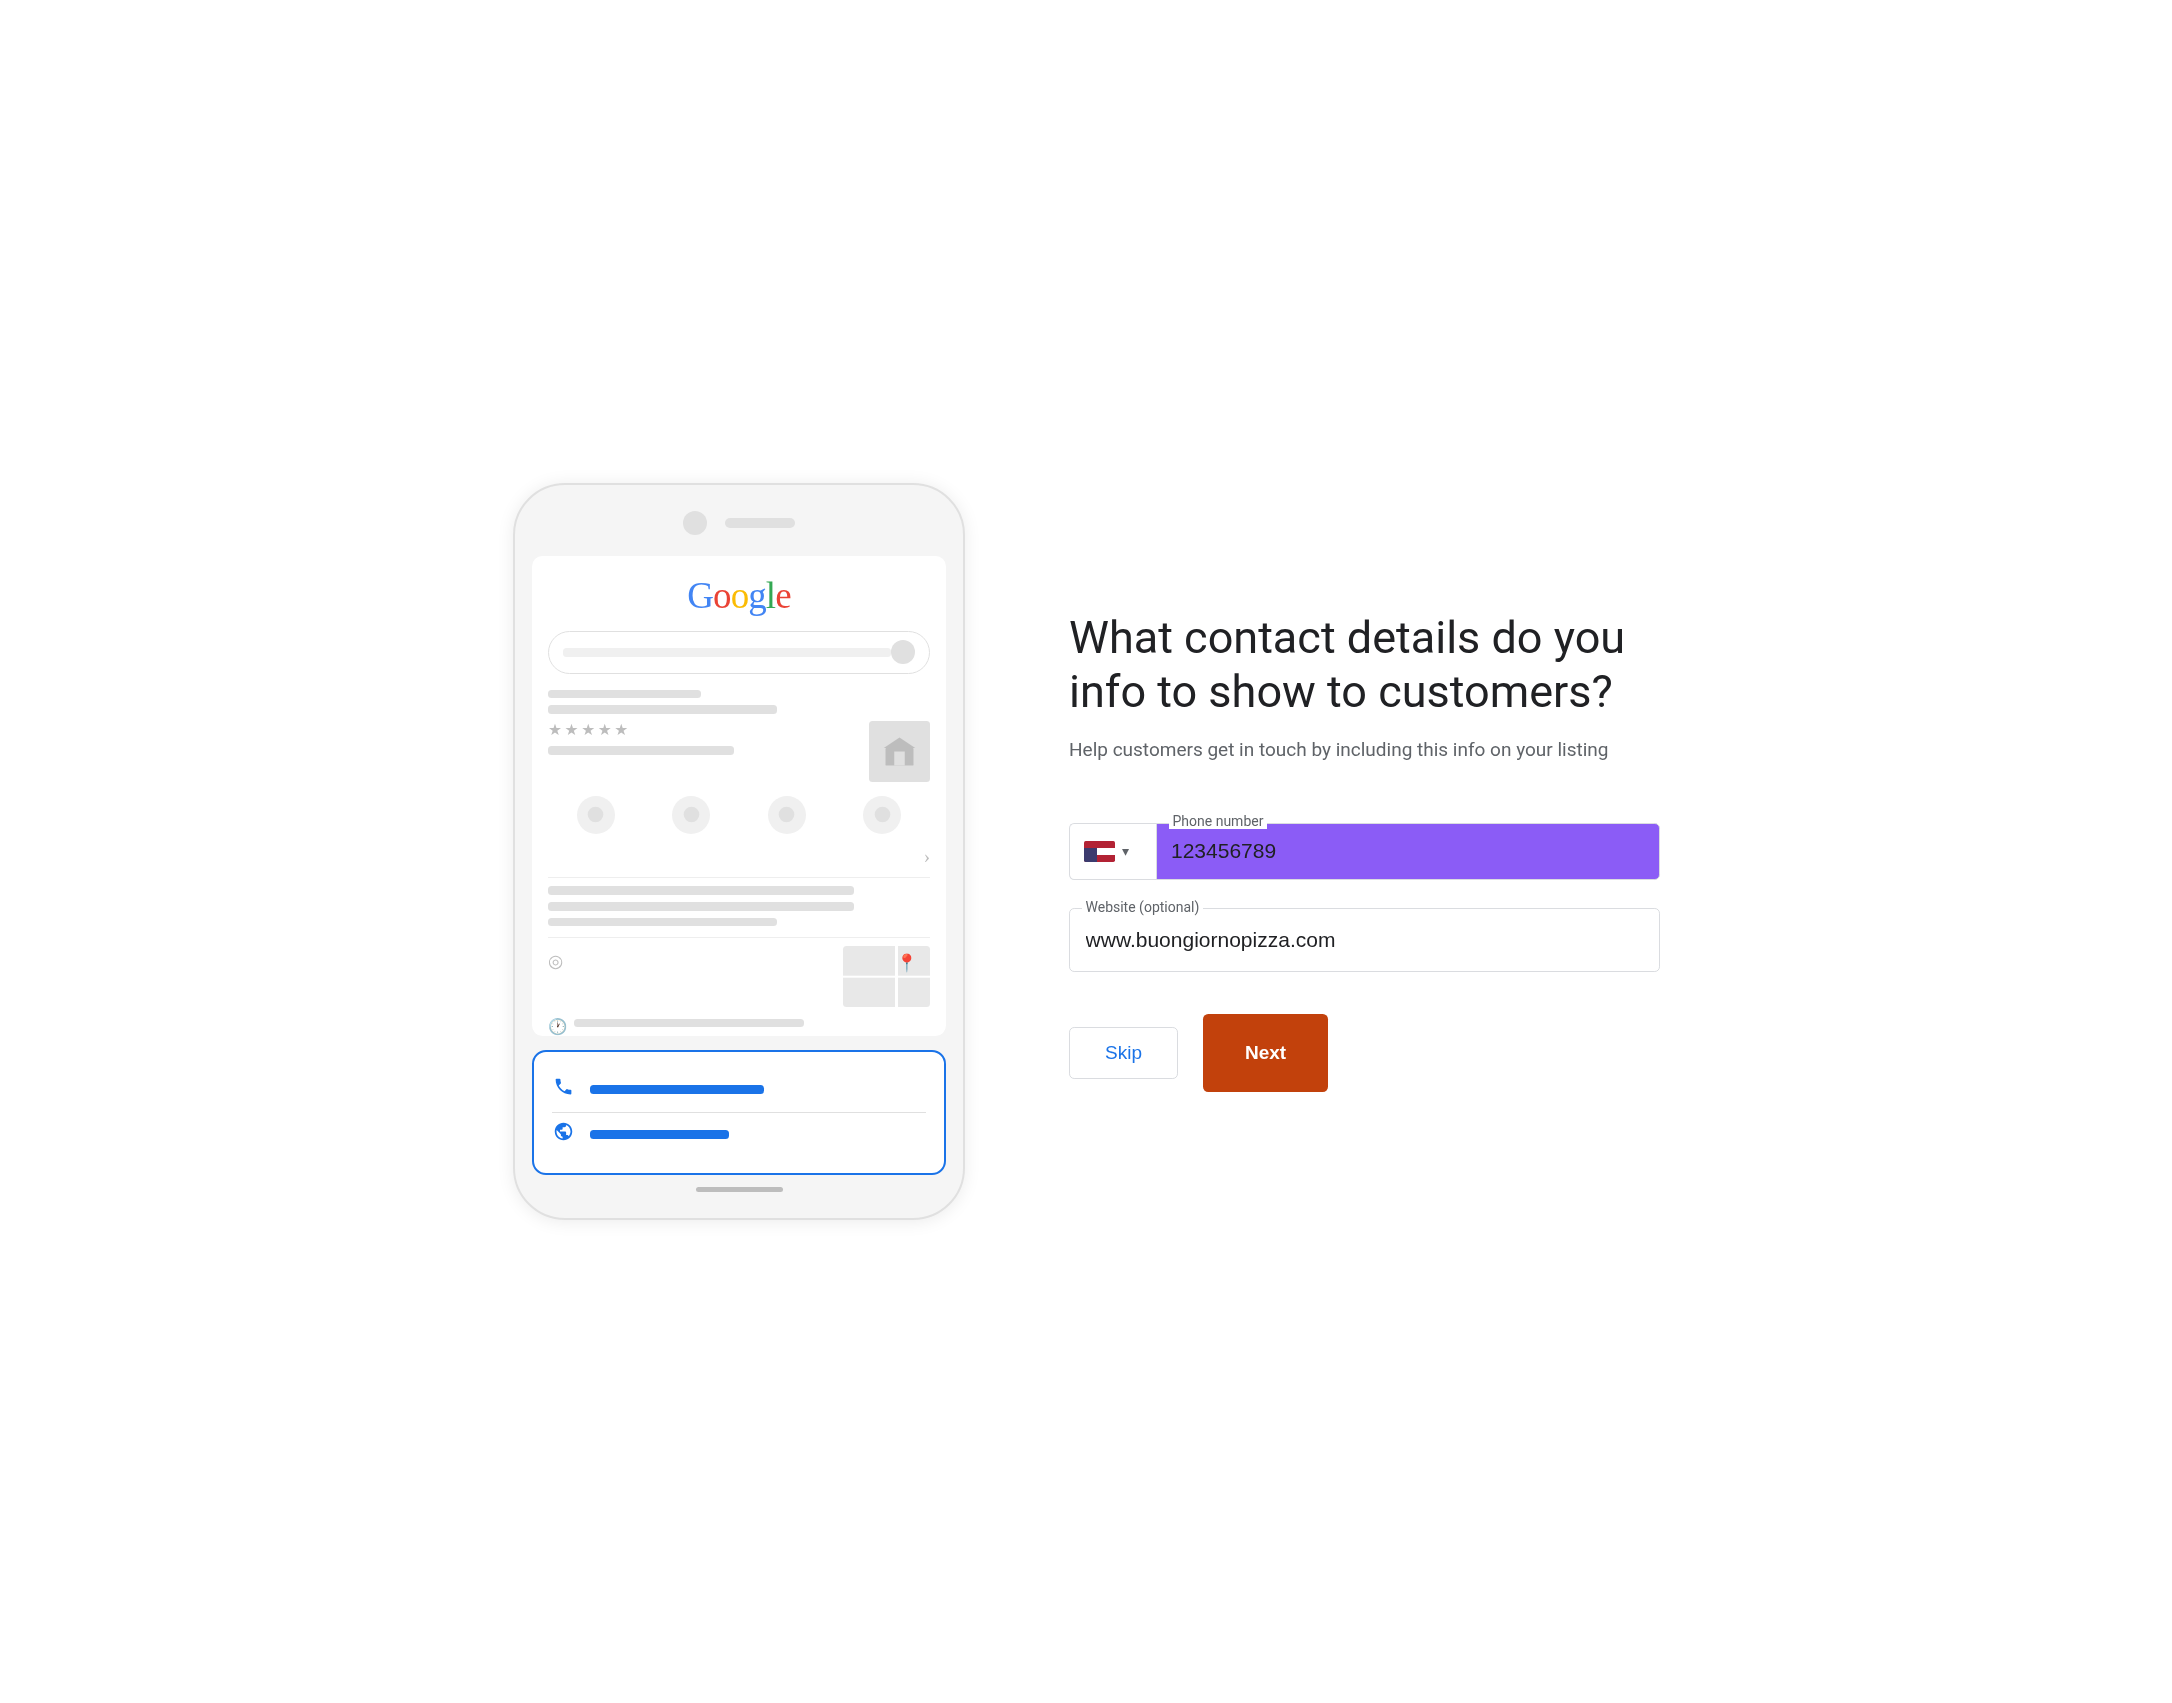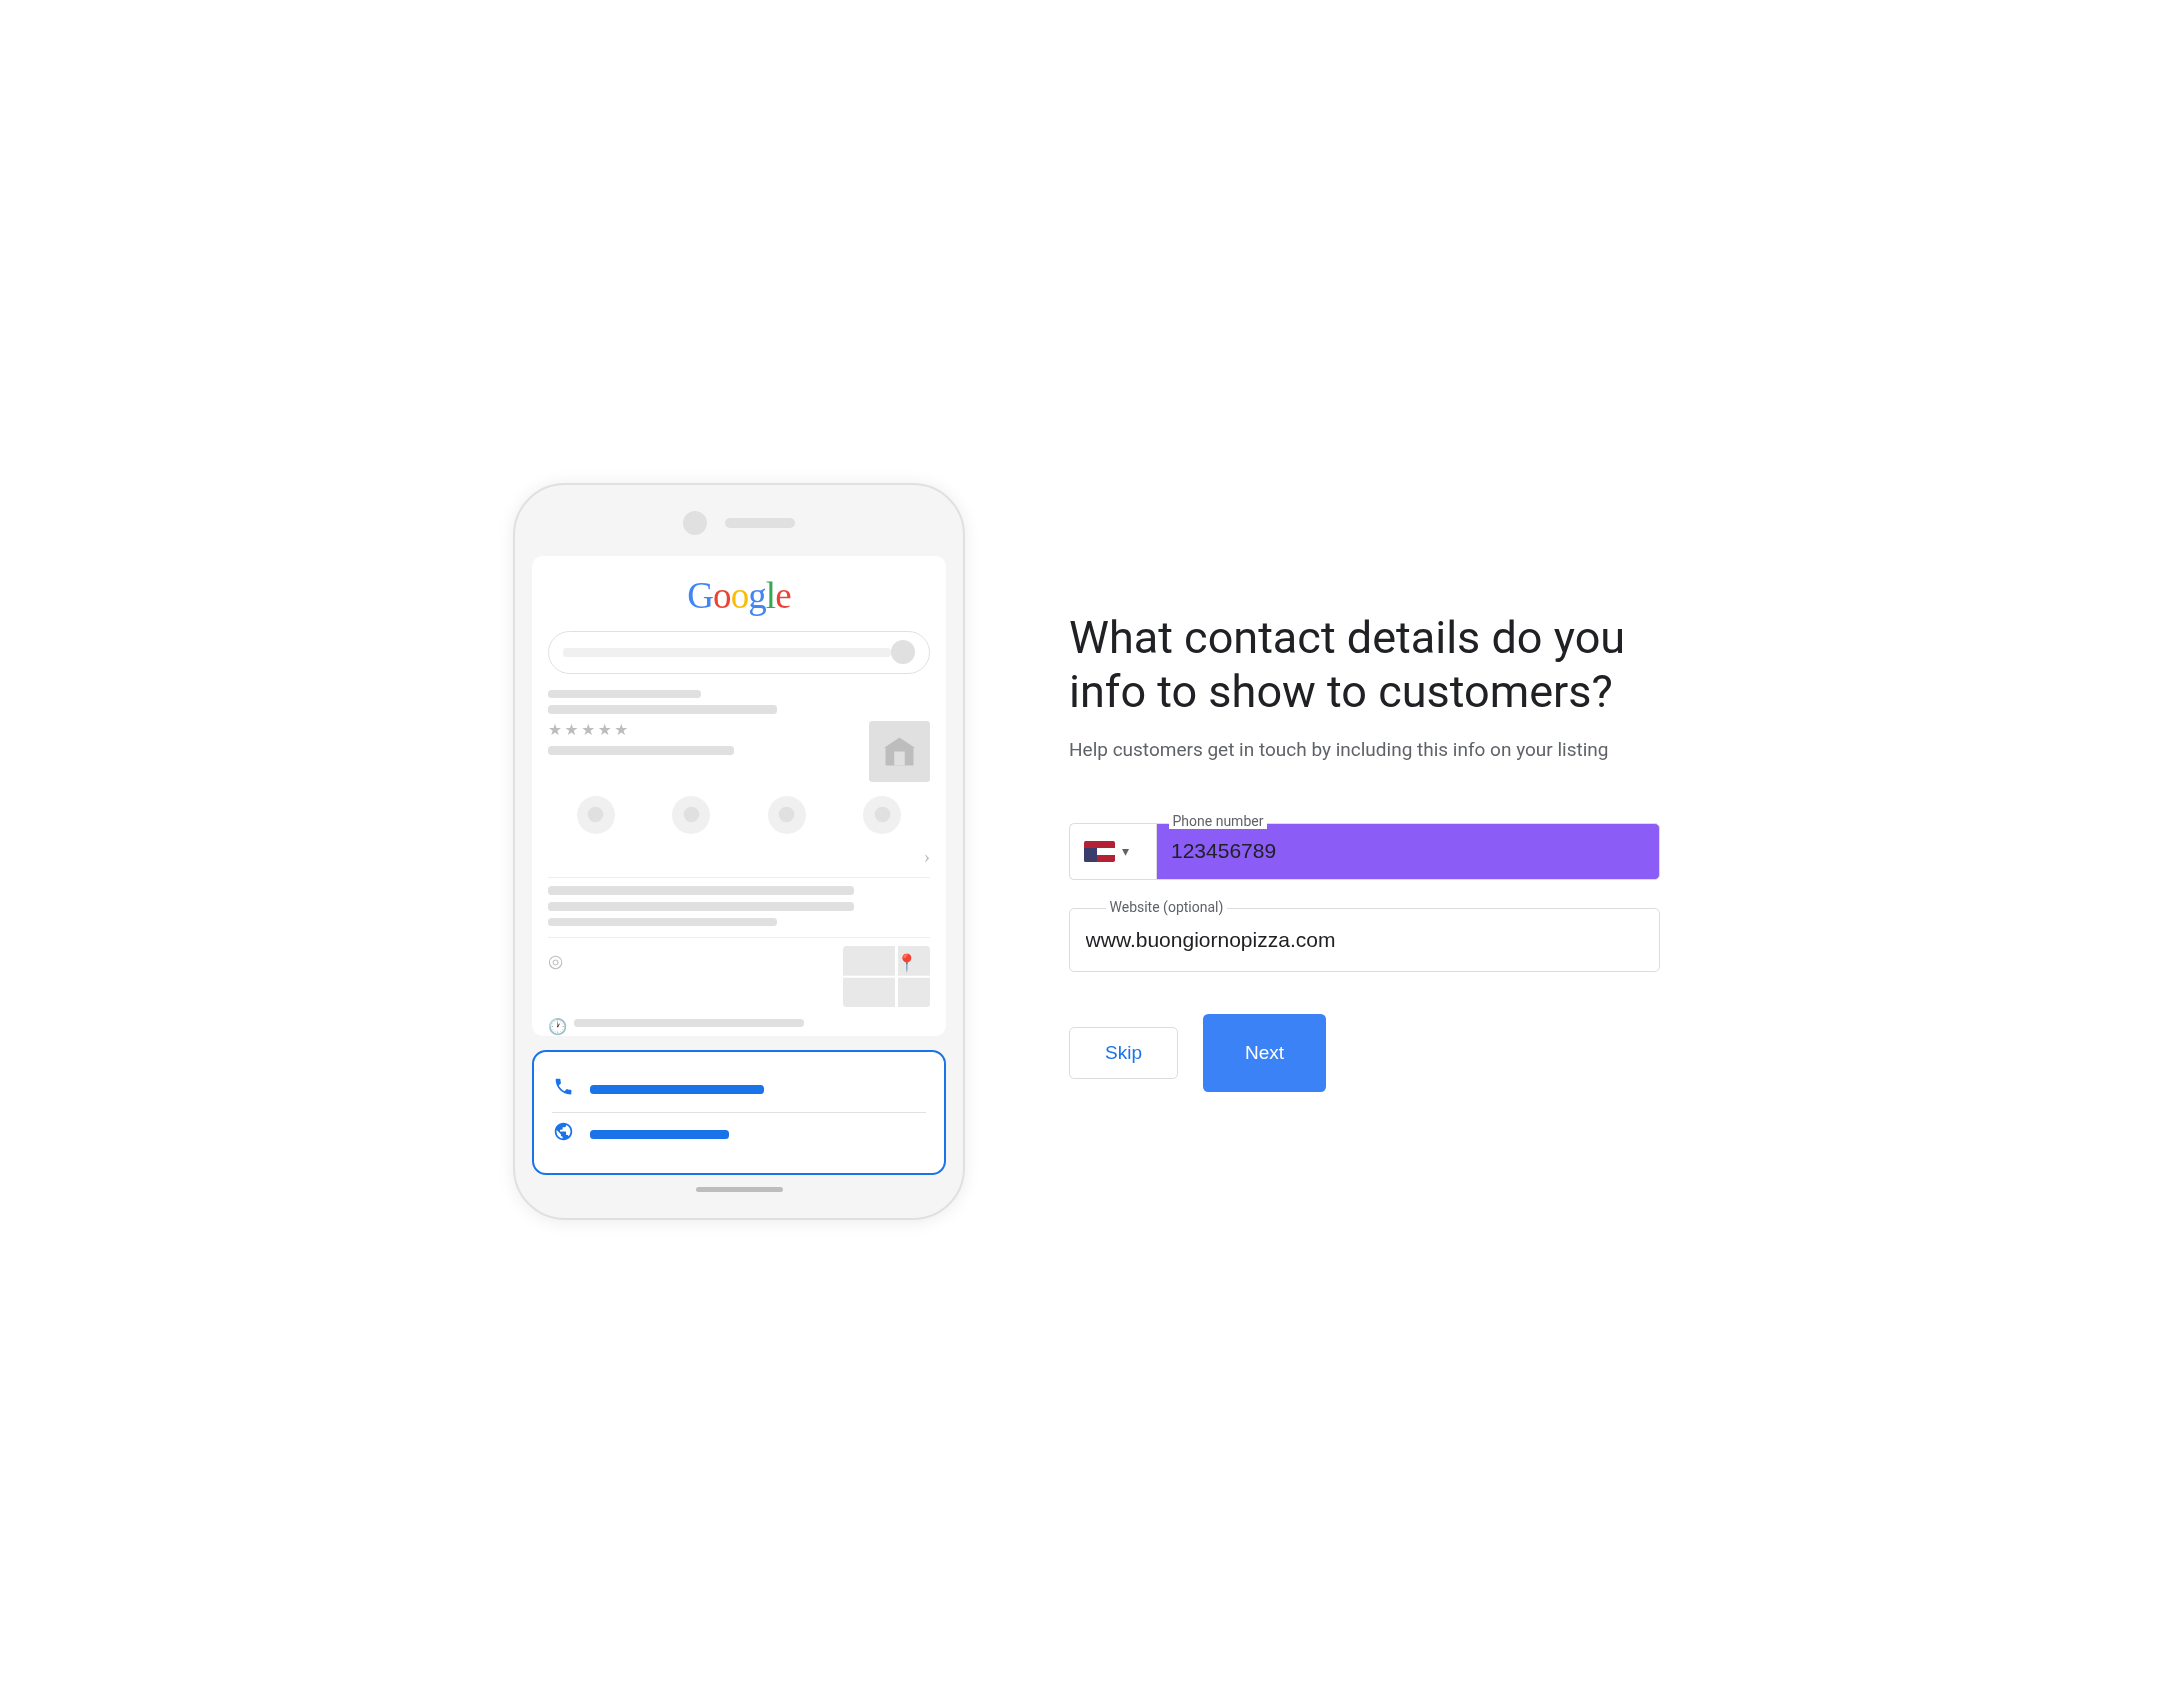--- a/index.html
+++ b/index.html
@@ -342,21 +342,20 @@
       background: #fff;
     }
     .website-field label {
       position: absolute;
       top: -10.4px;
       left: 12px;
       background: #fff;
       padding: 0 3.5px;
       font-size: 14px;
       color: #5f6368;
-      margin-left: 24px;
     }
     .website-field input {
       width: 100%;
       border: none;
       outline: none;
       font-size: 21px;
       color: #202124;
       padding: 19px 15.6px;
       border-radius: 5.2px;
       background: transparent;
@@ -374,25 +373,25 @@
       background: #fff;
       border: 1.7px solid #dadce0;
       border-radius: 5.2px;
       cursor: pointer;
       font-weight: 500;
     }
     .btn-next {
       padding: 28px 42px;
       font-size: 19px;
       color: #fff;
-      background: #3b82f6;
+      background: #c2410c;
       border: none;
       border-radius: 5.2px;
       cursor: pointer;
-      font-weight: 400;
+      font-weight: 700;
     }
   </style>
 </head>
 <body>
 
 <div class="container">
 
   <div class="phone-mockup">
     <div class="phone-notch-area">
       <div class="phone-circle"></div>

